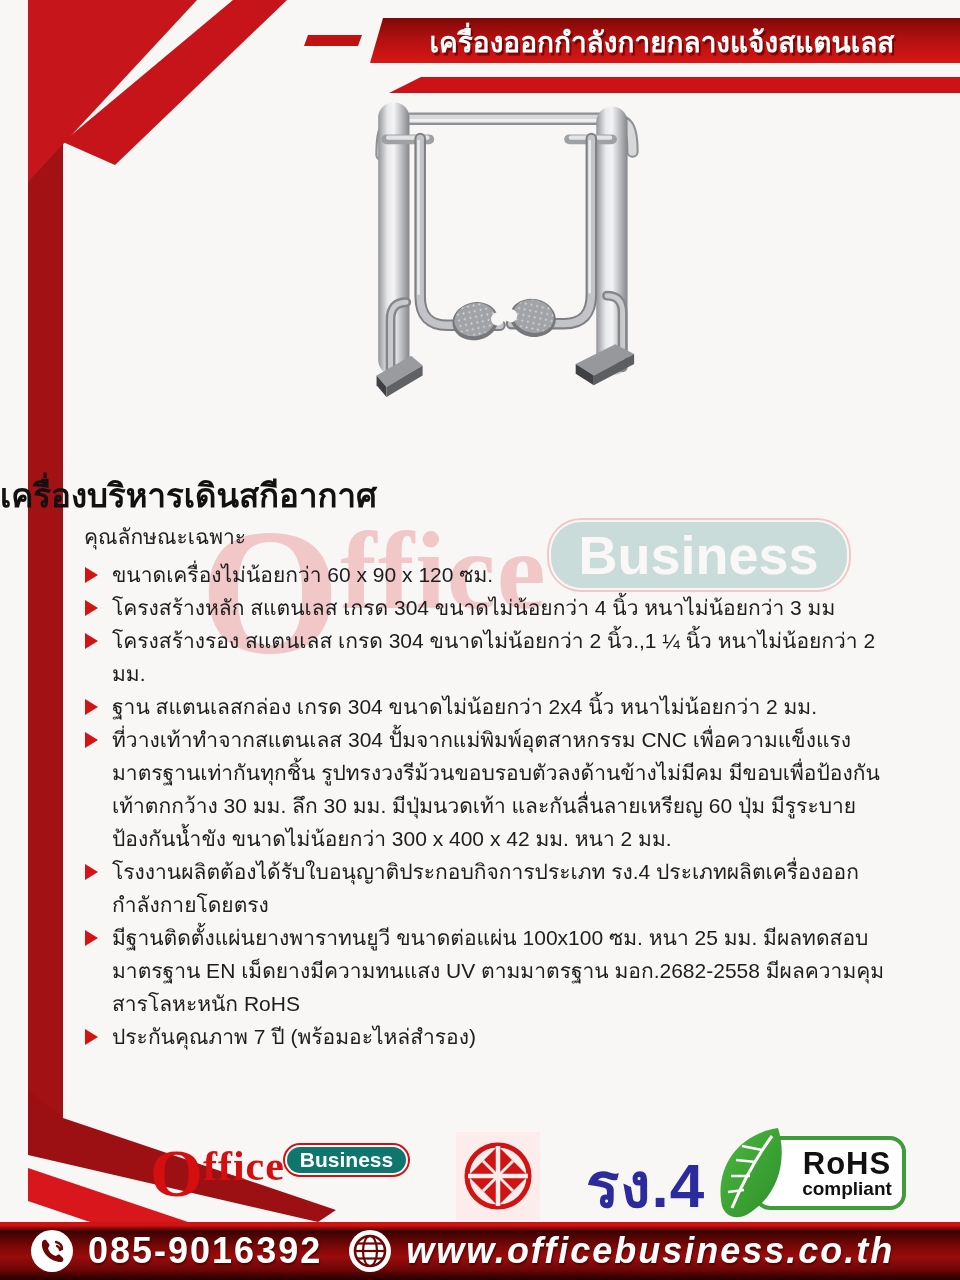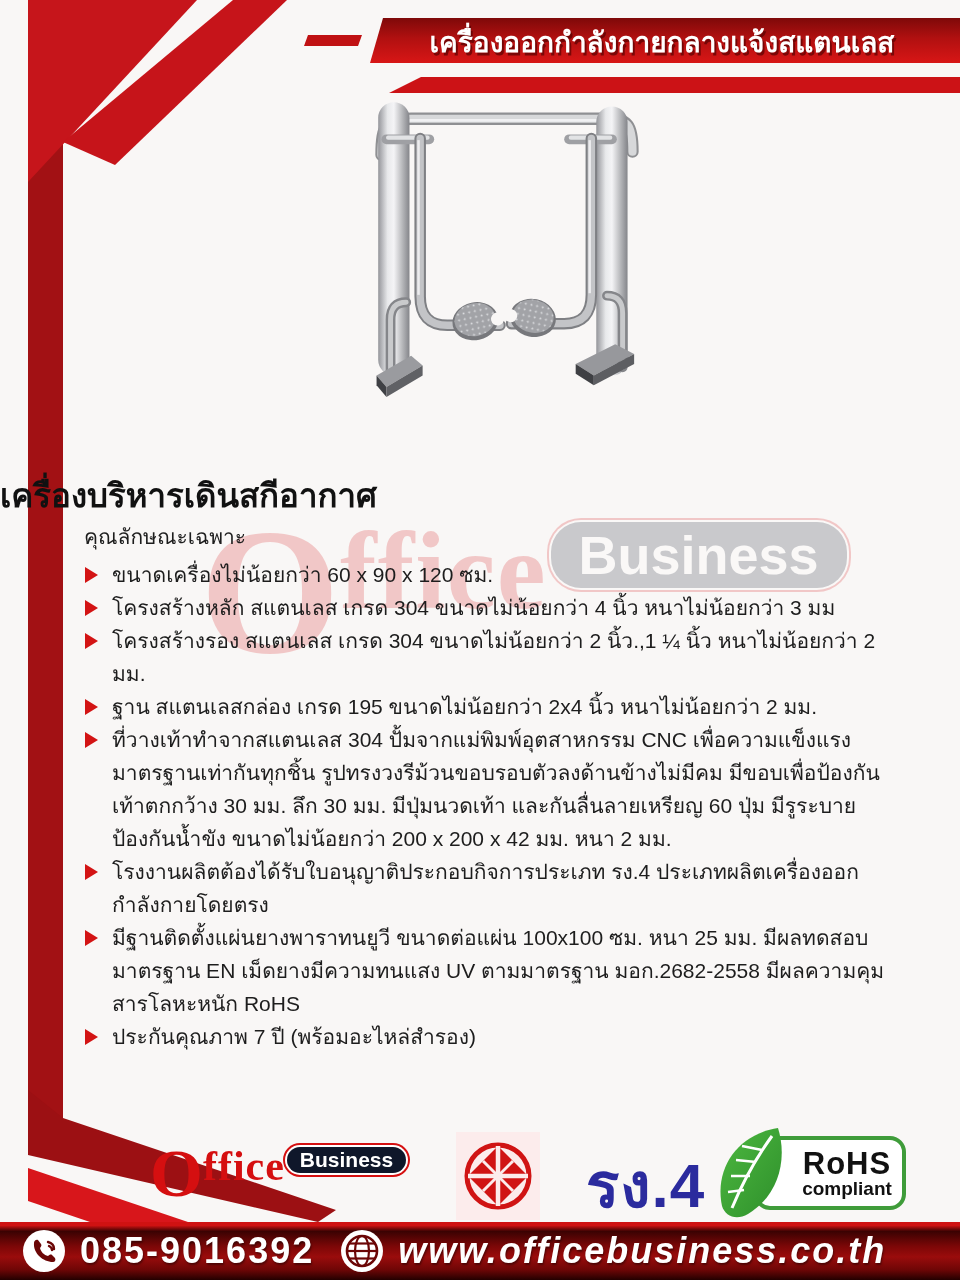--- a/index.html
+++ b/index.html
@@ -38,21 +38,21 @@
     position:absolute; left:1px; top:9px; width:0; height:0;
     border-left:13px solid #d31414; border-top:8px solid transparent; border-bottom:8px solid transparent;
   }
 
   
   .oblogo { display:flex; align-items:flex-start; color:#d50f10; }
   .oblogo .o  { font-family:"Liberation Serif", serif; font-weight:bold; line-height:0.82; }
   .oblogo .col { display:flex; flex-direction:row; align-items:flex-start; }
   .oblogo .ffice { font-family:"Liberation Serif", serif; font-weight:bold; line-height:0.82; letter-spacing:1px; }
   .oblogo .pill {
-    background:#0f172a; color:#fff; font-weight:bold; border-radius:30px;
+    background:#0f766e; color:#fff; font-weight:bold; border-radius:30px;
     box-shadow:0 0 0 2px #fff, 0 0 0 4px #d50f10; white-space:nowrap;
   }
   .wm .o { font-size:180px; }
   .wm .ffice { font-size:110px; margin-top:8px; }
   .wm .pill { font-size:54px; padding:2px 28px; margin-top:4px; margin-left:4px; }
   .footer-logo { position:absolute; left:150px; top:1146px; z-index:4; }
   .footer-logo .o { font-size:68px; }
   .footer-logo .ffice { font-size:42px; margin-top:3px; }
   .footer-logo .pill { font-size:21px; padding:1px 13px; margin-top:1px; margin-left:2px; }
 
@@ -70,21 +70,21 @@
     padding-left:34px; box-sizing:border-box;
   }
   .rohs-line1 { font-size:31px; font-weight:bold; color:#111; line-height:30px; letter-spacing:1px; }
   .rohs-line2 { font-size:19px; font-weight:bold; color:#111; line-height:19px; }
   .rohs-leaf { position:absolute; left:0; top:0; z-index:2; }
 
   
   .footer {
     position:absolute; left:0; top:1222px; width:960px; height:58px; z-index:6;
     background:linear-gradient(180deg,#cf1212 0%,#cf1212 6%,#3a0202 16%,#7c0707 42%,#9a0c0c 60%,#6f0606 82%,#230000 100%);
-    display:flex; align-items:center; padding-left:22px; box-sizing:border-box;
+    display:flex; align-items:center; padding-left:30px; box-sizing:border-box;
   }
   .footer-phone, .footer-site {
     color:#fff; font-weight:bold; font-size:36px; letter-spacing:2px; white-space:nowrap;
     text-shadow:1px 2px 2px rgba(0,0,0,0.4);
   }
   .f-icon { margin-right:14px; flex:0 0 auto; }
   .footer-site-group { margin-left:26px; display:flex; align-items:center;font-style:italic; }
 
   .machine { position:absolute; left:300px; top:85px; z-index:3; }
 </style>
@@ -189,22 +189,22 @@
   </div>
 
   <div class="product-title">เครื่องบริหารเดินสกีอากาศ</div>
 
   <div class="specs">
     <p class="specs-heading">คุณลักษณะเฉพาะ</p>
     <ul>
       <li><span class="tri"></span><span>ขนาดเครื่องไม่น้อยกว่า 60 x 90 x 120 ซม.</span></li>
       <li><span class="tri"></span><span>โครงสร้างหลัก สแตนเลส เกรด 304 ขนาดไม่น้อยกว่า 4 นิ้ว หนาไม่น้อยกว่า 3 มม</span></li>
       <li><span class="tri"></span><span>โครงสร้างรอง สแตนเลส เกรด 304 ขนาดไม่น้อยกว่า 2 นิ้ว.,1 ¼ นิ้ว หนาไม่น้อยกว่า 2 มม.</span></li>
-      <li><span class="tri"></span><span>ฐาน สแตนเลสกล่อง เกรด 195 ขนาดไม่น้อยกว่า 2x4 นิ้ว หนาไม่น้อยกว่า 2 มม.</span></li>
-      <li><span class="tri"></span><span>ที่วางเท้าทำจากสแตนเลส 304 ปั้มจากแม่พิมพ์อุตสาหกรรม CNC เพื่อความแข็งแรงมาตรฐานเท่ากันทุกชิ้น รูปทรงวงรีม้วนขอบรอบตัวลงด้านข้างไม่มีคม มีขอบเพื่อป้องกันเท้าตกกว้าง 30 มม. ลึก 30 มม. มีปุ่มนวดเท้า และกันลื่นลายเหรียญ 60 ปุ่ม มีรูระบายป้องกันน้ำขัง ขนาดไม่น้อยกว่า 200 x 200 x 42 มม. หนา 2 มม.</span></li>
+      <li><span class="tri"></span><span>ฐาน สแตนเลสกล่อง เกรด 304 ขนาดไม่น้อยกว่า 2x4 นิ้ว หนาไม่น้อยกว่า 2 มม.</span></li>
+      <li><span class="tri"></span><span>ที่วางเท้าทำจากสแตนเลส 304 ปั้มจากแม่พิมพ์อุตสาหกรรม CNC เพื่อความแข็งแรงมาตรฐานเท่ากันทุกชิ้น รูปทรงวงรีม้วนขอบรอบตัวลงด้านข้างไม่มีคม มีขอบเพื่อป้องกันเท้าตกกว้าง 30 มม. ลึก 30 มม. มีปุ่มนวดเท้า และกันลื่นลายเหรียญ 60 ปุ่ม มีรูระบายป้องกันน้ำขัง ขนาดไม่น้อยกว่า 300 x 400 x 42 มม. หนา 2 มม.</span></li>
       <li><span class="tri"></span><span>โรงงานผลิตต้องได้รับใบอนุญาติประกอบกิจการประเภท รง.4 ประเภทผลิตเครื่องออกกำลังกายโดยตรง</span></li>
       <li><span class="tri"></span><span>มีฐานติดตั้งแผ่นยางพาราทนยูวี ขนาดต่อแผ่น 100x100 ซม. หนา 25 มม. มีผลทดสอบมาตรฐาน EN เม็ดยางมีความทนแสง UV ตามมาตรฐาน มอก.2682-2558 มีผลความคุมสารโลหะหนัก RoHS</span></li>
       <li><span class="tri"></span><span>ประกันคุณภาพ 7 ปี (พร้อมอะไหล่สำรอง)</span></li>
     </ul>
   </div>
 
   <div class="footer-logo oblogo">
     <span class="o">O</span>
     <span class="col">
       <span class="ffice">ffice</span>

